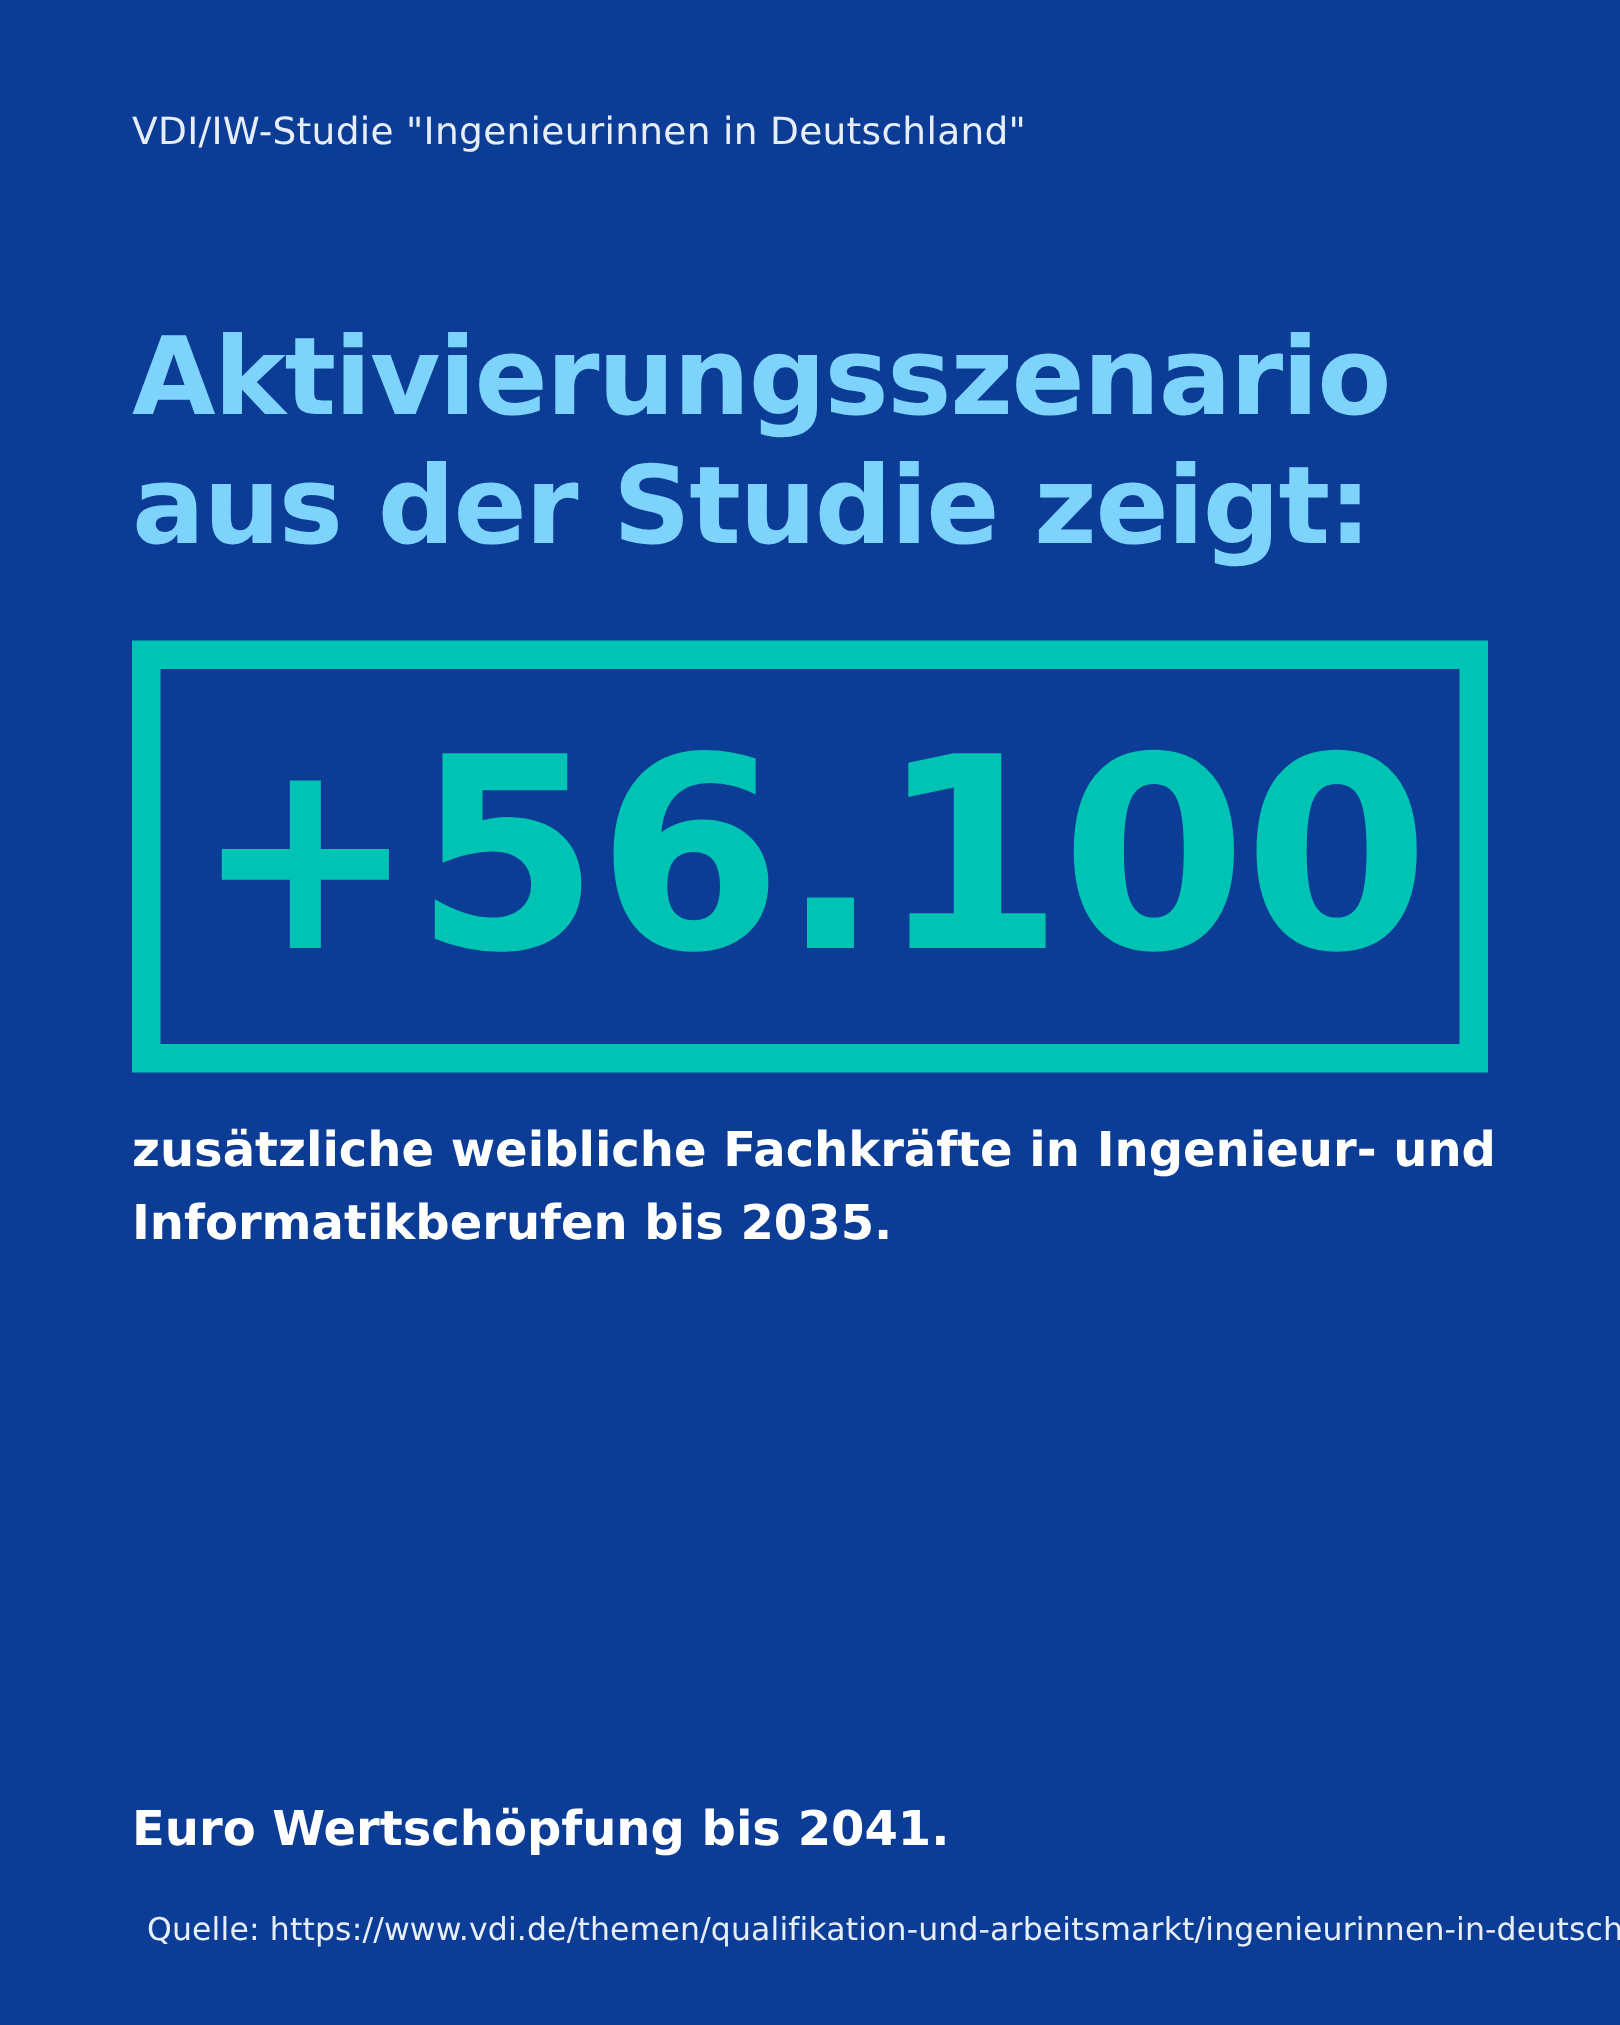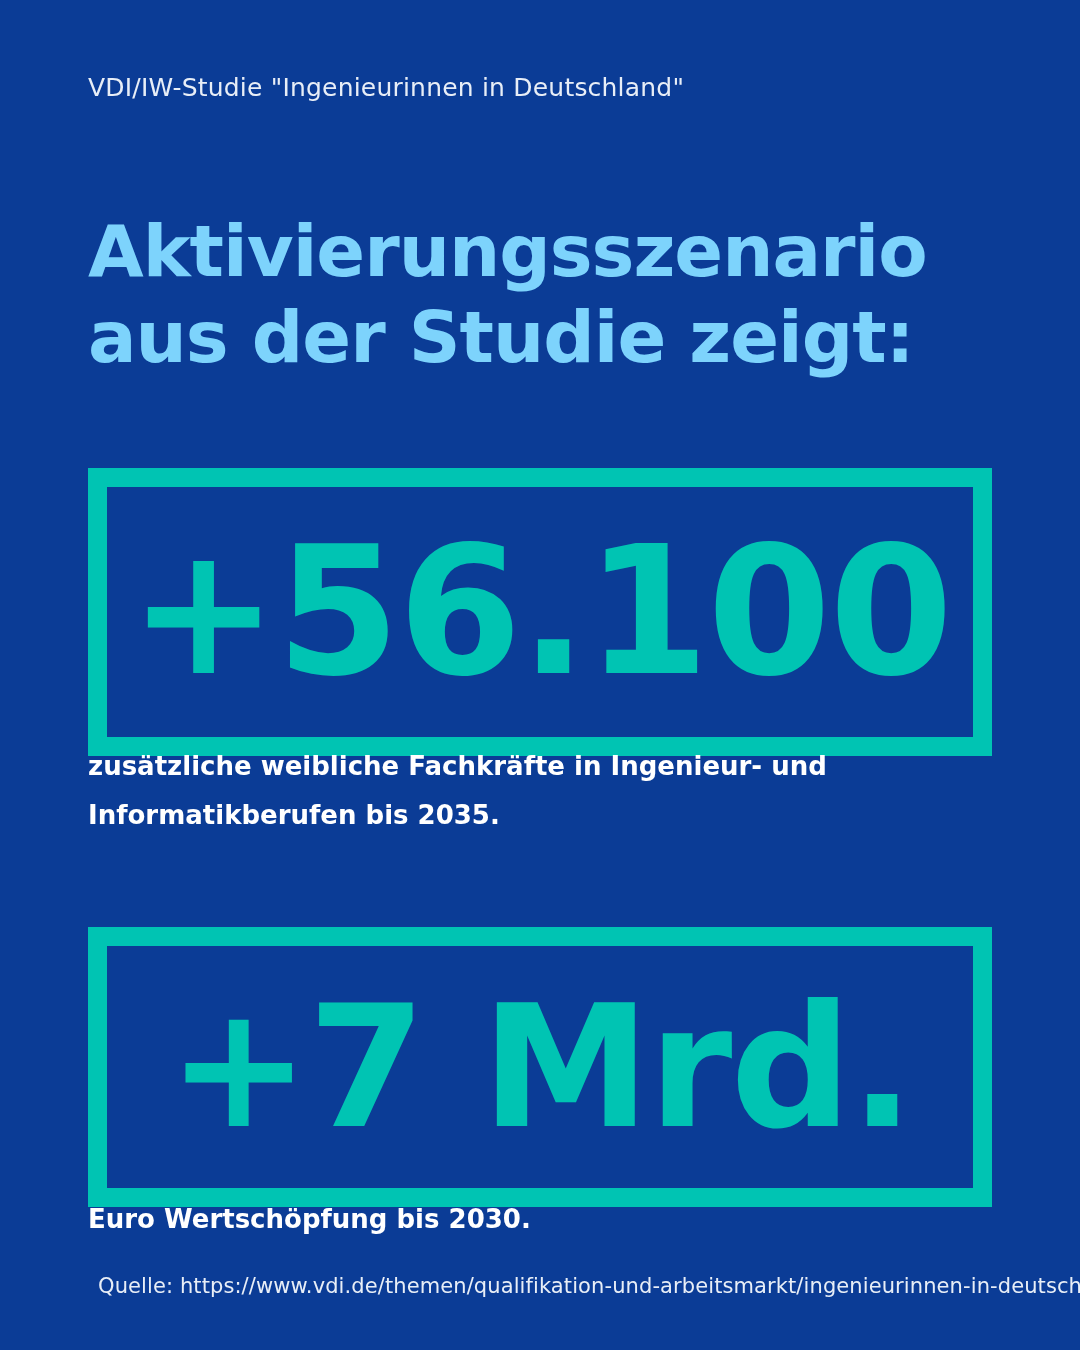--- a/index.html
+++ b/index.html
@@ -48,21 +48,20 @@
   }
 
   .stat-box {
     position: absolute;
     box-sizing: border-box;
     border: 19px solid #00C4B3;
     background: #0B3C96;
     display: flex;
     align-items: center;
     justify-content: center;
-    margin-top: 41px;
   }
   .stat-box .inner-gap {
     position: absolute;
     left: 10px;
     right: 10px;
     top: 10px;
     bottom: 10px;
     border: 0;
     box-sizing: border-box;
     pointer-events: none;
@@ -92,21 +91,21 @@
   }
   .stat-value-2 {
     font-size: 170px;
   }
 
   .caption {
     position: absolute;
     left: 88px;
     font-family: "DejaVu Sans", sans-serif;
     font-weight: bold;
-    font-size: 26px;
+    font-size: 32px;
     line-height: 49px;
     color: #FFFFFF;
     width: 930px;
   }
   .caption-1 {
     top: 742px;
   }
   .caption-2 {
     top: 1195px;
   }
@@ -132,22 +131,18 @@
 
   <h1 class="headline">Aktivierungsszenario aus der Studie zeigt:</h1>
 
   <div class="stat-box stat-box-1">
     <div class="inner-gap"></div>
     <div class="stat-value stat-value-1">+56.100</div>
   </div>
 
   <div class="caption caption-1">zusätzliche weibliche Fachkräfte in Ingenieur- und Informatikberufen bis 2035.</div>
 
-  <div class="stat-box stat-box-2">
-    <div class="inner-gap"></div>
-    <div class="stat-value stat-value-2">+7 Mrd.</div>
-  </div>
 
-  <div class="caption caption-2">Euro Wertschöpfung bis 2030.</div>
+  <div class="caption caption-2">Euro Wertschöpfung bis 2041.</div>
 
   <div class="source">Quelle: https://www.vdi.de/themen/qualifikation-und-arbeitsmarkt/ingenieurinnen-in-deutschland</div>
 
 </div>
 
 </body></html>

